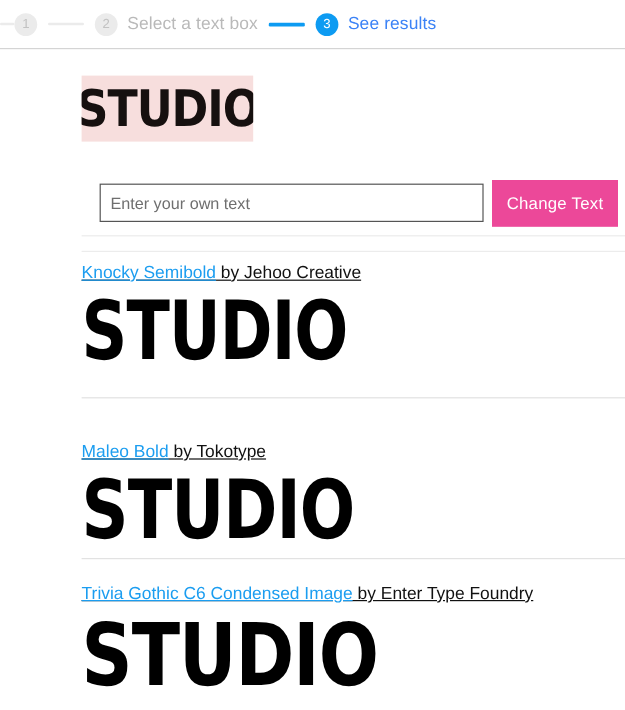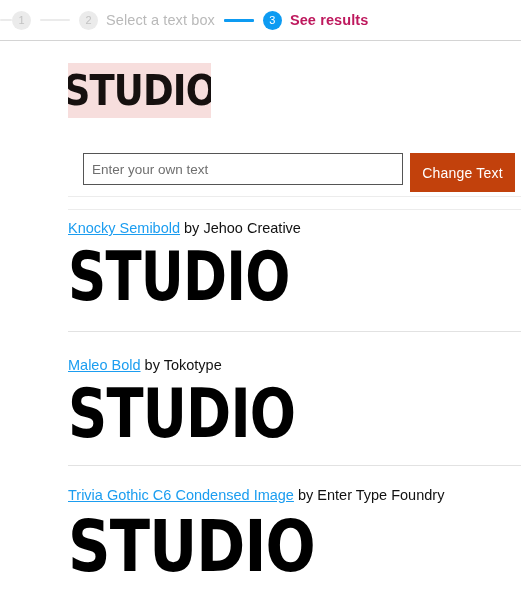--- a/index.html
+++ b/index.html
@@ -47,21 +47,21 @@
     background: #0d9bf2;
     color: #ffffff;
   }
   .step-label {
     font-size: 14.5px;
     margin-left: 8px;
     white-space: nowrap;
     letter-spacing: .1px;
   }
   .step-label.inactive { color: #b9b9b9; }
-  .step-label.active { color: #be185d; font-weight: bold; }
+  .step-label.active { color: #3b82f6; font-weight: normal; }
   .rail {
     height: 2px;
     flex: none;
     border-radius: 1px;
   }
   .rail.pre-1 { width: 12px; margin-right: 0px; background: #ebebeb; margin-left: -10px; }
   .rail.gap   { width: 30px; margin: 0 9px; background: #ebebeb; }
   .rail.gap-active { width: 30px; margin: 0 9px; background: #0d9bf2; height: 3px; }
 
   
@@ -95,58 +95,59 @@
     background: #e2e2e2;
   }
   .hr.thin { background: #ececec; }
 
   
   #text-form {
     position: absolute;
     left: 83px; top: 153px;
     width: 432px; height: 32px;
     display: flex;
-    align-items: flex-start;
+    align-items: center;
   }
   #text-input {
     width: 320px;
     height: 32px;
     border: 1px solid #555555;
     background: #ffffff;
     font-family: "Liberation Sans", sans-serif;
     font-size: 13.5px;
     color: #444444;
     padding: 0 8px;
     outline: none;
   }
   #text-input::placeholder { color: #6f6f6f; opacity: 1; }
   #change-text-btn {
     margin-left: 7px;
     width: 105px;
     height: 39px;
-    background: #c2410c;
+    background: #ec4899;
     border: none;
     color: #ffffff;
     font-family: "Liberation Sans", sans-serif;
     font-size: 14px;
     letter-spacing: .2px;
     cursor: default;
   }
 
   
   .font-block {
     position: absolute;
     left: 68px;
     width: 453px;
   }
   .font-meta {
     font-size: 14.5px;
     line-height: 18px;
     color: #111111;
     white-space: nowrap;
+    text-decoration: underline;
   }
   .font-link {
     color: #1b9df0;
     text-decoration: underline;
     cursor: pointer;
   }
   .font-by { color: #111111; }
   .font-sample {
     font-family: "DejaVu Sans", sans-serif;
     font-weight: bold;
@@ -198,21 +199,21 @@
 
 <div class="font-block" style="top:219px;">
   <div class="font-meta">
     <span class="font-link">Knocky Semibold</span><span class="font-by"> by Jehoo Creative</span>
   </div>
   <span class="font-sample" style="font-size:68px; transform: scaleX(0.78); letter-spacing:-1px; margin-top:6px;">STUDIO</span>
 </div>
 
 <div class="hr" style="top:331px;"></div>
 
-<div class="font-block" style="top:356px;">
+<div class="font-block" style="top:368px;">
   <div class="font-meta">
     <span class="font-link">Maleo Bold</span><span class="font-by"> by Tokotype</span>
   </div>
   <span class="font-sample" style="font-size:68px; transform: scaleX(0.80); letter-spacing:-1px; margin-top:6px;">STUDIO</span>
 </div>
 
 <div class="hr" style="top:465px;"></div>
 
 <div class="font-block" style="top:486px;">
   <div class="font-meta">

